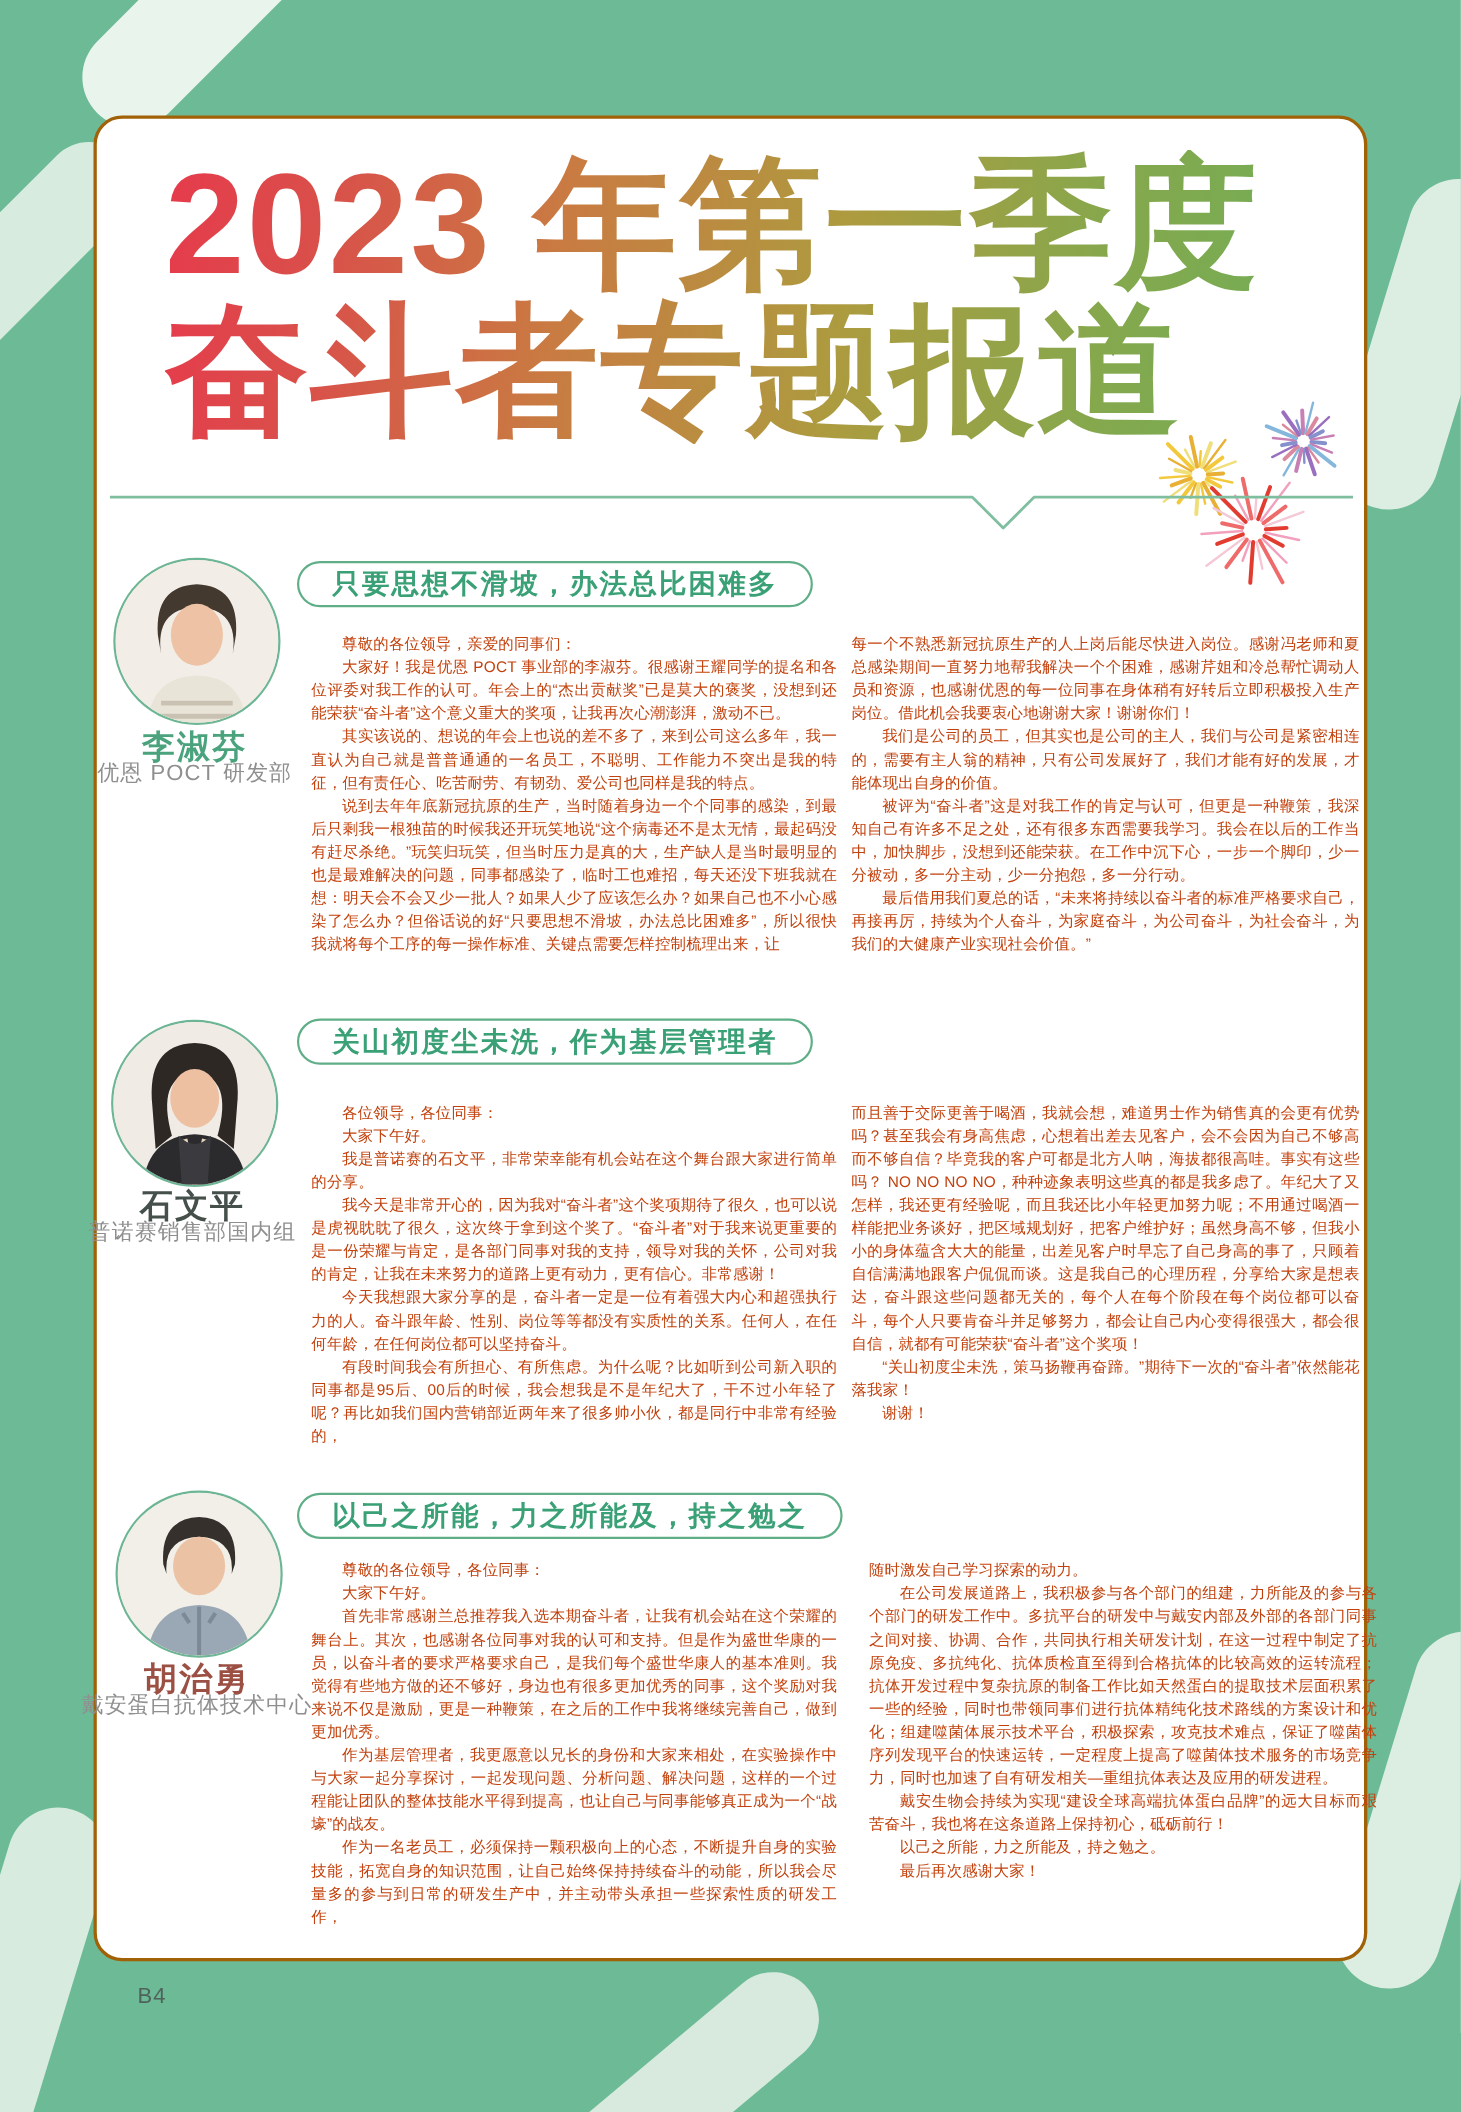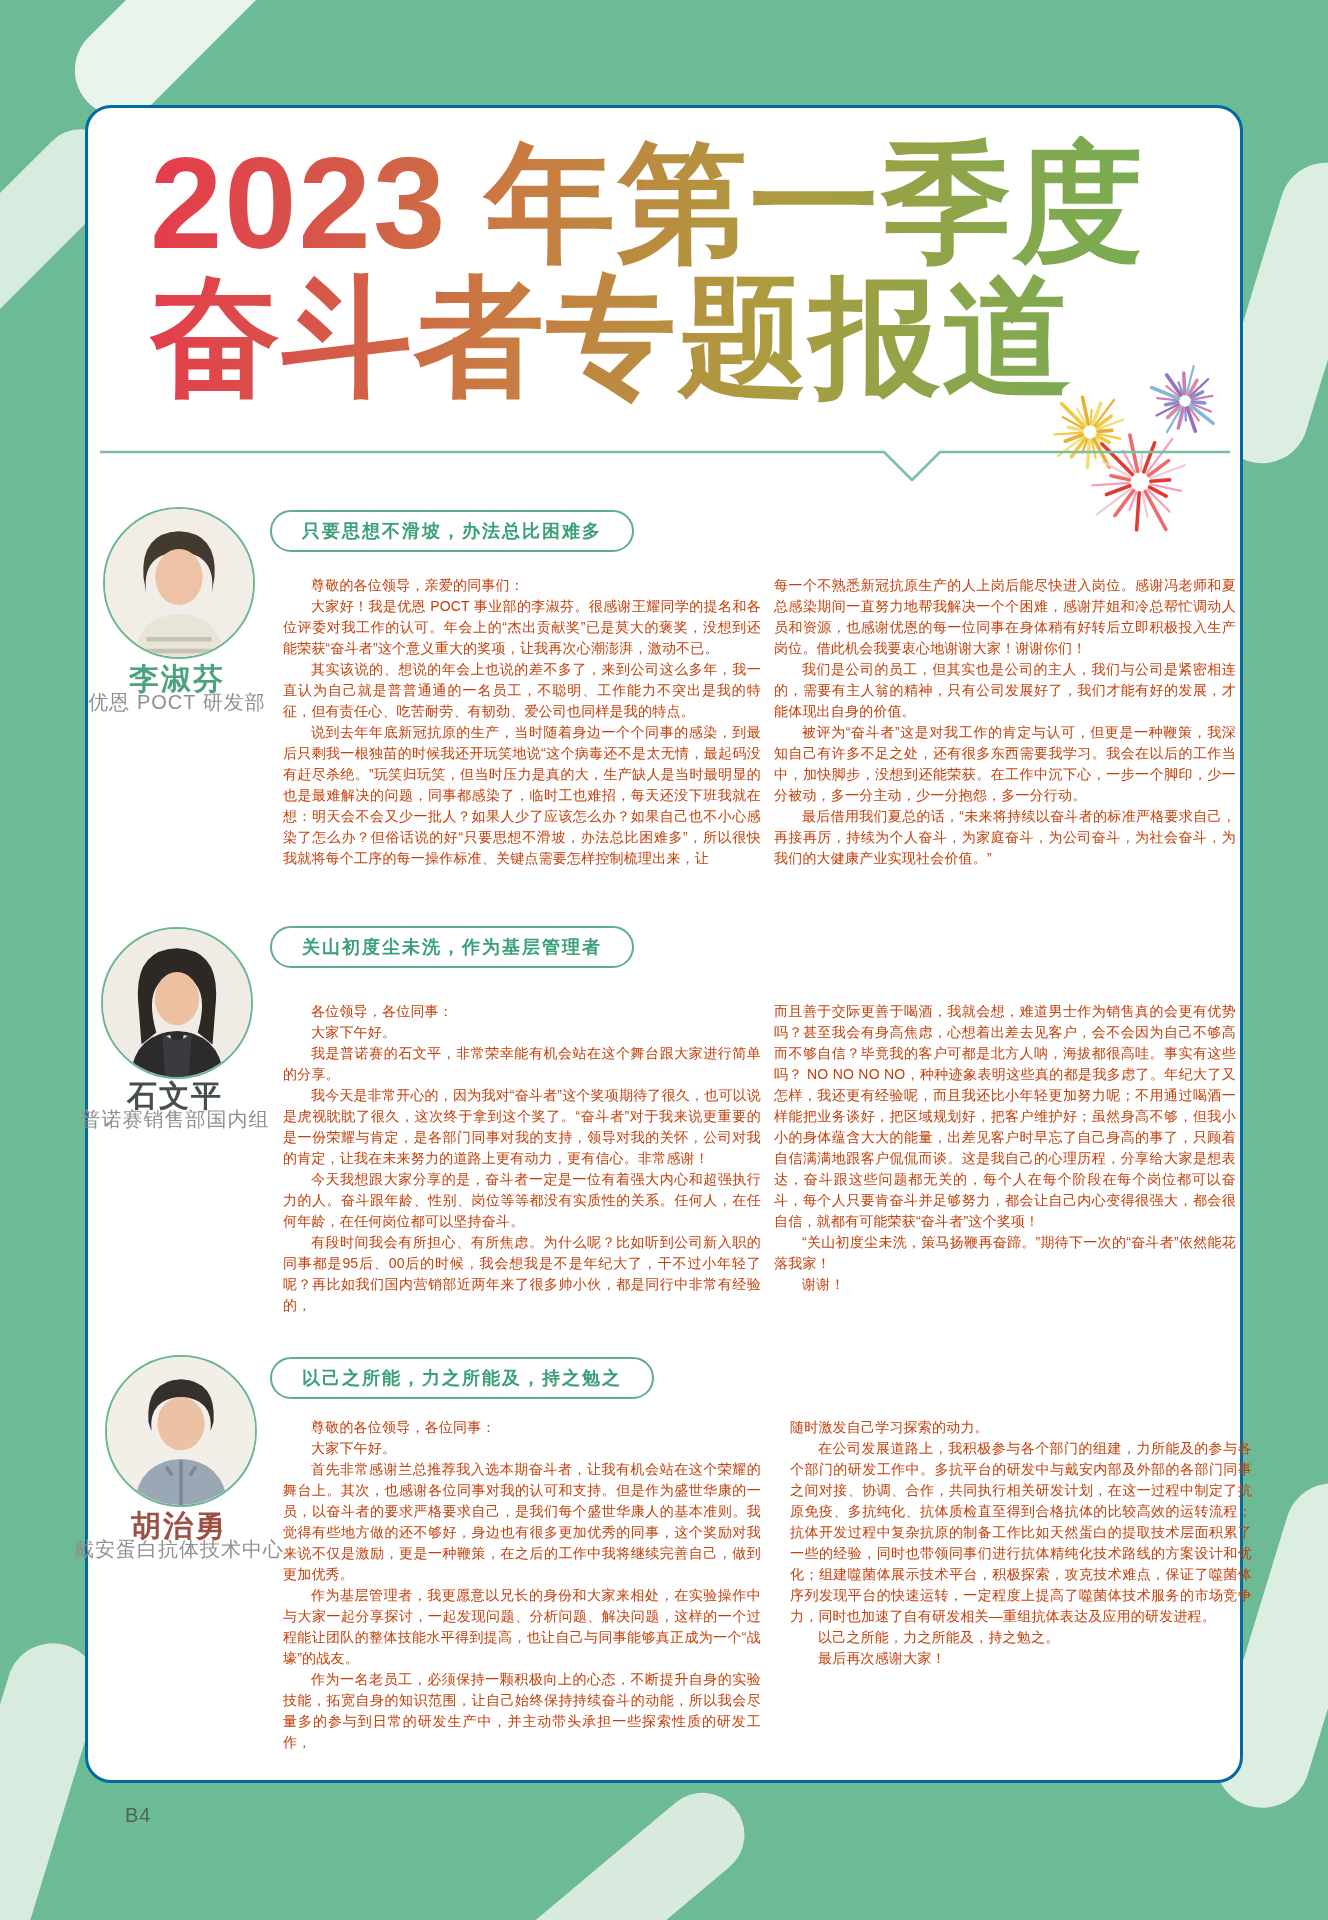--- a/index.html
+++ b/index.html
@@ -1,37 +1,37 @@
 <!DOCTYPE html>
 <html><head>
 <meta charset="utf-8">
 <style>
   html,body{margin:0;padding:0;}
   body{width:1328px;height:1920px;position:relative;overflow:hidden;
        font-family:"Liberation Sans",sans-serif;background:#6dba96;}
   .stripe{position:absolute;border-radius:60px;}
   .card{position:absolute;left:85px;top:105px;width:1152px;height:1672px;
-        background:#ffffff;border:3px solid #0369a1;border-radius:26px;}
+        background:#ffffff;border:3px solid #a16207;border-radius:26px;}
   .title{position:absolute;left:62px;top:28px;width:1060px;
          font-size:130px;line-height:134px;font-weight:bold;letter-spacing:2px;
          background:linear-gradient(97deg,#e63a4c 0%,#d9504a 14%,#c97b42 34%,#ad9b3f 58%,#85a84d 80%,#6fae57 100%);
          -webkit-background-clip:text;background-clip:text;color:transparent;
          white-space:nowrap;}
   .divider{position:absolute;left:0;top:0;pointer-events:none;}
   .fireworks{position:absolute;left:940px;top:128px;width:250px;height:310px;pointer-events:none;}
   .portrait{position:absolute;width:148px;height:148px;border-radius:50%;
             border:2px solid #6db695;overflow:hidden;background:#f3efe9;}
   .portrait svg{display:block;width:100%;height:100%;}
   .member-name{position:absolute;width:148px;text-align:center;
                font-size:30px;font-weight:bold;letter-spacing:2px;}
   .member-dept{position:absolute;width:240px;text-align:center;
                font-size:20px;color:#8f8f8f;letter-spacing:1px;}
   .pill{position:absolute;height:38px;line-height:38px;padding:0 30px;
         border:2px solid #5fae87;border-radius:21px;color:#3aa076;
-        font-size:18px;font-weight:bold;letter-spacing:2px;background:#fff;}
+        font-size:25px;font-weight:bold;letter-spacing:2px;background:#fff;}
   .col{position:absolute;font-size:14px;line-height:21px;color:#c2410c;
        text-align:justify;letter-spacing:0.2px;}
   .col p{margin:0;text-indent:2em;}
   .col p.ni{text-indent:0;}
   .page-number{position:absolute;left:125px;top:1804px;font-size:20px;
                color:#50635a;letter-spacing:1px;}
 </style>
 </head>
 <body>
 
@@ -195,19 +195,20 @@
   <div class="col" style="left:195px;top:1309px;width:478px;">
       <p>尊敬的各位领导，各位同事：</p>
       <p>大家下午好。</p>
       <p>首先非常感谢兰总推荐我入选本期奋斗者，让我有机会站在这个荣耀的舞台上。其次，也感谢各位同事对我的认可和支持。但是作为盛世华康的一员，以奋斗者的要求严格要求自己，是我们每个盛世华康人的基本准则。我觉得有些地方做的还不够好，身边也有很多更加优秀的同事，这个奖励对我来说不仅是激励，更是一种鞭策，在之后的工作中我将继续完善自己，做到更加优秀。</p>
       <p>作为基层管理者，我更愿意以兄长的身份和大家来相处，在实验操作中与大家一起分享探讨，一起发现问题、分析问题、解决问题，这样的一个过程能让团队的整体技能水平得到提高，也让自己与同事能够真正成为一个“战壕”的战友。</p>
       <p>作为一名老员工，必须保持一颗积极向上的心态，不断提升自身的实验技能，拓宽自身的知识范围，让自己始终保持持续奋斗的动能，所以我会尽量多的参与到日常的研发生产中，并主动带头承担一些探索性质的研发工作，</p>
     </div>
   <div class="col" style="left:686px;top:1309px;width:462px;margin-left:16px;">
       <p class="ni">随时激发自己学习探索的动力。</p>
       <p>在公司发展道路上，我积极参与各个部门的组建，力所能及的参与各个部门的研发工作中。多抗平台的研发中与戴安内部及外部的各部门同事之间对接、协调、合作，共同执行相关研发计划，在这一过程中制定了抗原免疫、多抗纯化、抗体质检直至得到合格抗体的比较高效的运转流程；抗体开发过程中复杂抗原的制备工作比如天然蛋白的提取技术层面积累了一些的经验，同时也带领同事们进行抗体精纯化技术路线的方案设计和优化；组建噬菌体展示技术平台，积极探索，攻克技术难点，保证了噬菌体序列发现平台的快速运转，一定程度上提高了噬菌体技术服务的市场竞争力，同时也加速了自有研发相关—重组抗体表达及应用的研发进程。</p>
+      <p>戴安生物会持续为实现“建设全球高端抗体蛋白品牌”的远大目标而艰苦奋斗，我也将在这条道路上保持初心，砥砺前行！</p>
       <p>以己之所能，力之所能及，持之勉之。</p>
       <p>最后再次感谢大家！</p>
     </div>
 
 </div>
 
 <div class="page-number">B4</div>
 
 </body></html>

